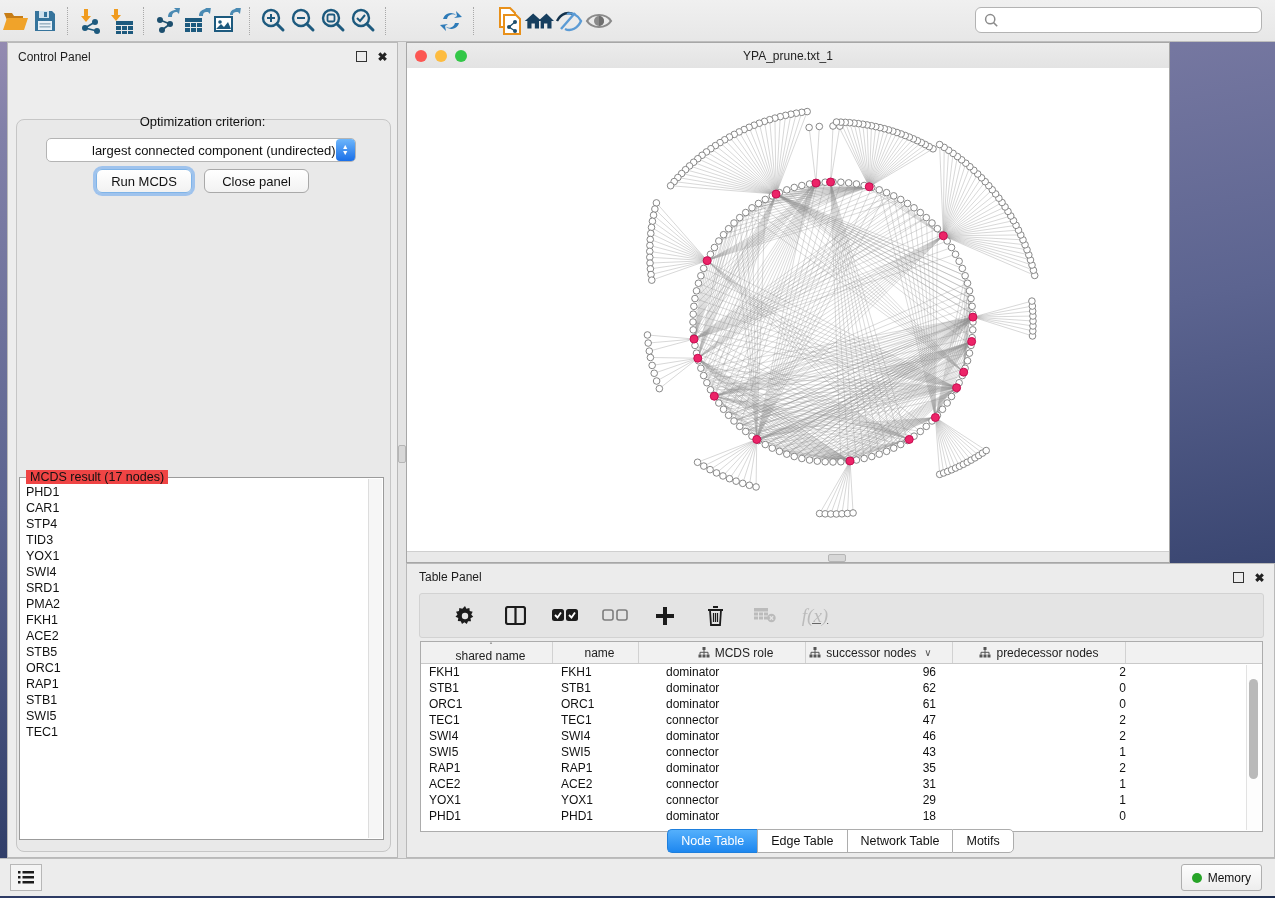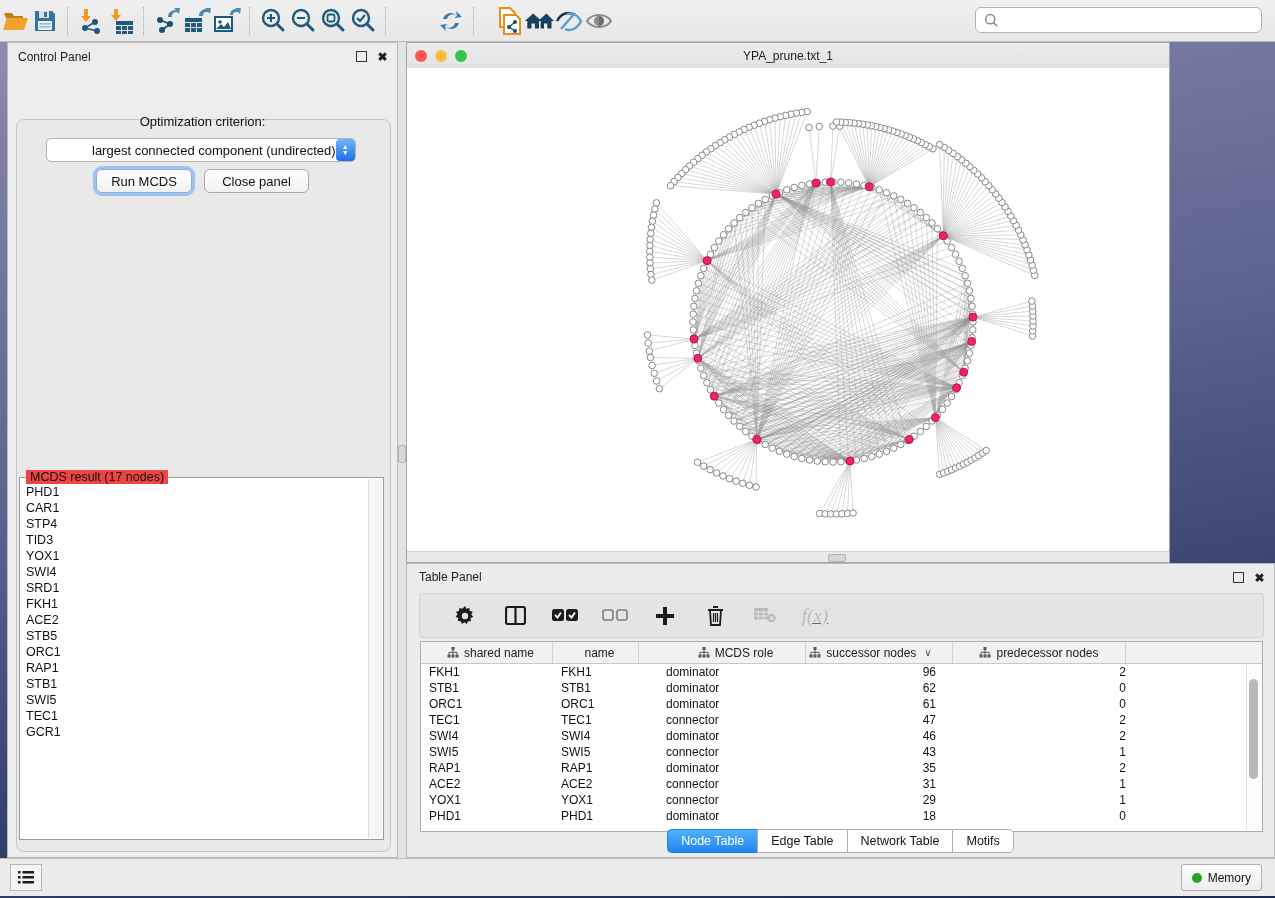--- a/index.html
+++ b/index.html
@@ -60,21 +60,21 @@
   .tp-ic{width:30px;height:28px;display:flex;align-items:center;justify-content:center;cursor:pointer;}
   .tp-ic.disabled{opacity:.55;cursor:default;}
   .fx{font-family:"Liberation Serif",serif;font-style:italic;font-size:19px;color:#9a9a9a;}
   #tbl{position:absolute;left:13px;top:77px;width:843px;height:191px;background:#fff;border:1px solid #acacac;box-sizing:border-box;overflow:hidden;}
   #tbl-header{display:flex;height:22px;background:#f1f1f1;border-bottom:1px solid #c9c9c9;box-sizing:border-box;}
   .th{display:flex;align-items:center;justify-content:center;gap:5px;font-size:12px;color:#222;
     border-right:1px solid #d2d2d2;box-sizing:border-box;cursor:pointer;position:relative;}
   .th .sort{font-size:10px;color:#555;margin-left:3px;}
   .tr{display:flex;height:16px;align-items:center;}
   .td{font-size:12px;color:#111;box-sizing:border-box;white-space:nowrap;overflow:hidden;}
-  .c0{width:132px;padding-left:8px;} .c1{width:86px;padding-left:8px;} .c2{width:147px;padding-left:7px;margin-left:20px;}
+  .c0{width:132px;padding-left:8px;flex-direction:column;} .c1{width:86px;padding-left:8px;} .c2{width:147px;padding-left:7px;margin-left:20px;}
   .c3{width:147px;text-align:right;padding-right:17px;} .c4{width:173px;text-align:right;padding-right:0;}
   .cfill{flex:1;border-right:none;}
   #tbl-scroll{position:absolute;top:23px;right:1px;bottom:1px;width:14px;background:#fdfdfd;border-left:1px solid #e2e2e2;}
   #tbl-thumb{position:absolute;top:14px;left:2px;width:9px;height:100px;background:#b9b9b9;border-radius:5px;}
   #tp-tabs{position:absolute;left:0;right:0;bottom:4px;display:flex;justify-content:center;}
   .tp-tab{background:#fff;border:1px solid #adadad;border-right:none;padding:4px 13px;font-size:12.5px;color:#111;cursor:pointer;}
   .tp-tab:first-child{border-radius:5px 0 0 5px;}
   .tp-tab:last-child{border-right:1px solid #adadad;border-radius:0 5px 5px 0;}
   .tp-tab.active{background:linear-gradient(#55b0fc,#1e87ef);color:#fff;border-color:#1e7fdd;}
   
@@ -259,29 +259,29 @@
   <div id="mcds-box">
     <span id="mcds-legend">MCDS result (17 nodes)</span>
     <div id="mcds-list">
         <div class="mcds-item">PHD1</div>
         <div class="mcds-item">CAR1</div>
         <div class="mcds-item">STP4</div>
         <div class="mcds-item">TID3</div>
         <div class="mcds-item">YOX1</div>
         <div class="mcds-item">SWI4</div>
         <div class="mcds-item">SRD1</div>
+        <div class="mcds-item">PMA2</div>
         <div class="mcds-item">FKH1</div>
         <div class="mcds-item">ACE2</div>
         <div class="mcds-item">STB5</div>
         <div class="mcds-item">ORC1</div>
         <div class="mcds-item">RAP1</div>
         <div class="mcds-item">STB1</div>
         <div class="mcds-item">SWI5</div>
         <div class="mcds-item">TEC1</div>
-        <div class="mcds-item">GCR1</div>
       </div>
     <div id="mcds-scroll"></div>
   </div>
 </div>
 
 <div id="v-split" class="abs">
   <div class="split-handle" style="left:0px;top:403px;width:6px;height:16px"></div>
 </div>
 
 <div id="net-win" class="abs">

